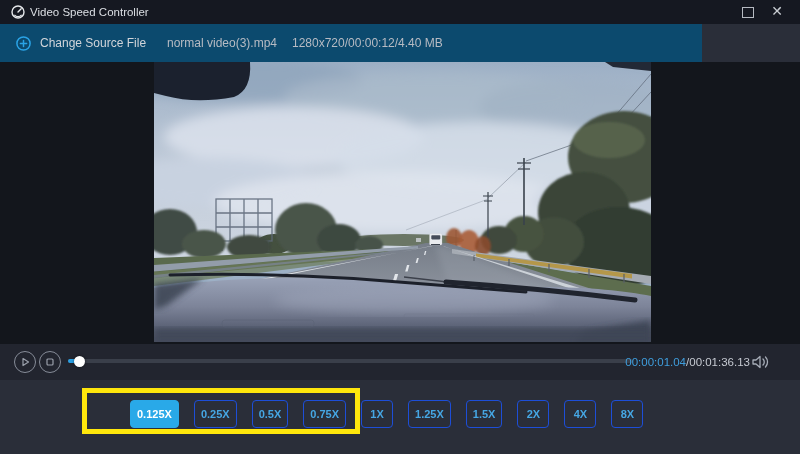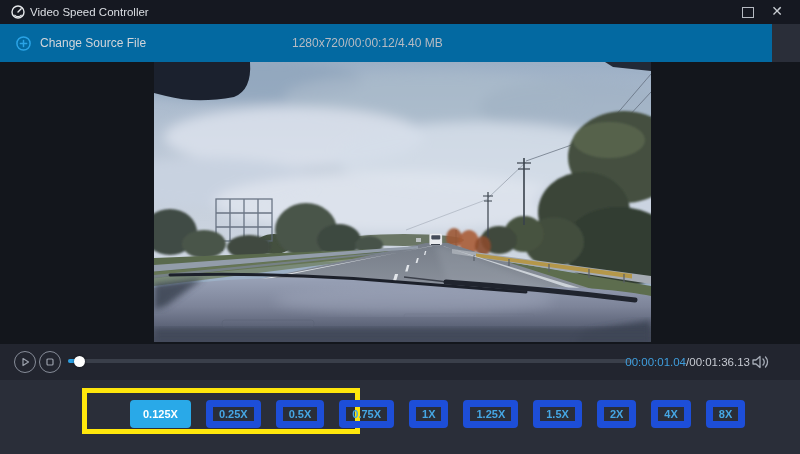--- a/index.html
+++ b/index.html
@@ -7,21 +7,21 @@
   .window{position:relative;width:800px;height:454px;background:#2a2e39;overflow:hidden;}
 
   
   .titlebar{position:absolute;left:0;top:0;width:800px;height:24px;background:#151821;}
   .app-icon{position:absolute;left:11px;top:5px;width:14px;height:14px;}
   .title-text{position:absolute;left:30px;top:0;line-height:24px;font-size:11.5px;color:#dcdfe4;}
   .btn-max{position:absolute;left:742px;top:7px;width:12px;height:11px;border:1px solid #b6bac2;background:transparent;cursor:pointer;}
   .btn-close{position:absolute;left:767px;top:0;width:20px;height:24px;line-height:23px;text-align:center;font-size:14px;color:#c9cdd3;cursor:pointer;}
 
   
-  .toolbar{position:absolute;left:0;top:24px;width:772px;height:38px;background:#0369a1;}
+  .toolbar{position:absolute;left:0;top:24px;width:702px;height:38px;background:#0c4a6e;}
   .change-source{position:absolute;left:16px;top:0;height:38px;display:flex;align-items:center;cursor:pointer;}
   .plus-icon{width:15px;height:15px;margin-right:9px;}
   .change-source-label{font-size:12px;color:#d2d5da;}
   .file-name{position:absolute;left:167px;top:0;line-height:38px;font-size:12px;color:#b7bbc3;}
   .file-info{position:absolute;left:292px;top:0;line-height:38px;font-size:12px;color:#b7bbc3;}
 
   
   .video-area{position:absolute;left:0;top:62px;width:800px;height:282px;background:#13161c;}
   .video-canvas{position:absolute;left:154px;top:0;width:497px;height:280px;background:#9db0c6;}
   .video-canvas svg{display:block;width:100%;height:100%;}
@@ -36,21 +36,21 @@
   .seek-fill{position:absolute;left:0;top:0;height:4px;border-radius:2px;background:#2aa0e4;}
   .seek-thumb{position:absolute;top:-3.5px;width:11px;height:11px;border-radius:50%;background:#ffffff;box-shadow:0 0 3px rgba(0,0,0,.6);}
   .time-display{position:absolute;right:50px;top:0;line-height:36px;font-size:11.5px;white-space:nowrap;}
   .time-current{color:#3f9edd;}
   .time-total{color:#c6cad2;}
   .volume{position:absolute;left:752px;top:10px;width:20px;height:16px;cursor:pointer;}
 
   
   .speed-row{position:absolute;left:0;top:380px;width:800px;height:74px;background:#2a2e39;}
   .speed-buttons{position:absolute;left:130px;top:20px;display:flex;gap:15px;}
-  .speed-btn{height:28px;min-width:32px;padding:0 6px;background:transparent;border:7px solid #1d4ed8;border-radius:4px;color:#46a7e4;font-size:11px;font-weight:bold;cursor:pointer;}
+  .speed-btn{height:28px;min-width:32px;padding:0 6px;background:transparent;border:1px solid #1d4ed8;border-radius:4px;color:#46a7e4;font-size:11px;font-weight:bold;cursor:pointer;}
   .speed-btn.selected{background:#29a9e8;border-color:#29a9e8;color:#ffffff;}
   .highlight-box{position:absolute;left:82px;top:8px;width:278px;height:46px;border:5px solid #ffe70c;pointer-events:none;}
 </style>
 </head>
 <body>
 
 <div class="window">
 
   <div class="titlebar">
     <span class="app-icon">
@@ -68,20 +68,21 @@
   <div class="toolbar">
     <div class="change-source">
       <span class="plus-icon">
         <svg width="15" height="15" viewBox="0 0 15 15">
           <circle cx="7.5" cy="7.5" r="6.6" fill="none" stroke="#2aa3e6" stroke-width="1.5"></circle>
           <path d="M7.5 4.4 V10.6 M4.4 7.5 H10.6" stroke="#2aa3e6" stroke-width="1.5" stroke-linecap="round"></path>
         </svg>
       </span>
       <span class="change-source-label">Change Source File</span>
     </div>
+    <span class="file-name">normal video(3).mp4</span>
     <span class="file-info">1280x720/00:00:12/4.40 MB</span>
   </div>
 
   <div class="video-area">
     <div class="video-canvas">
       <svg viewBox="0 0 497 280" preserveAspectRatio="none">
         <defs>
           <linearGradient id="sky" x1="0" y1="0" x2="0" y2="1">
             <stop offset="0" stop-color="#9cafc5"></stop>
             <stop offset="0.55" stop-color="#c3cdda"></stop>

